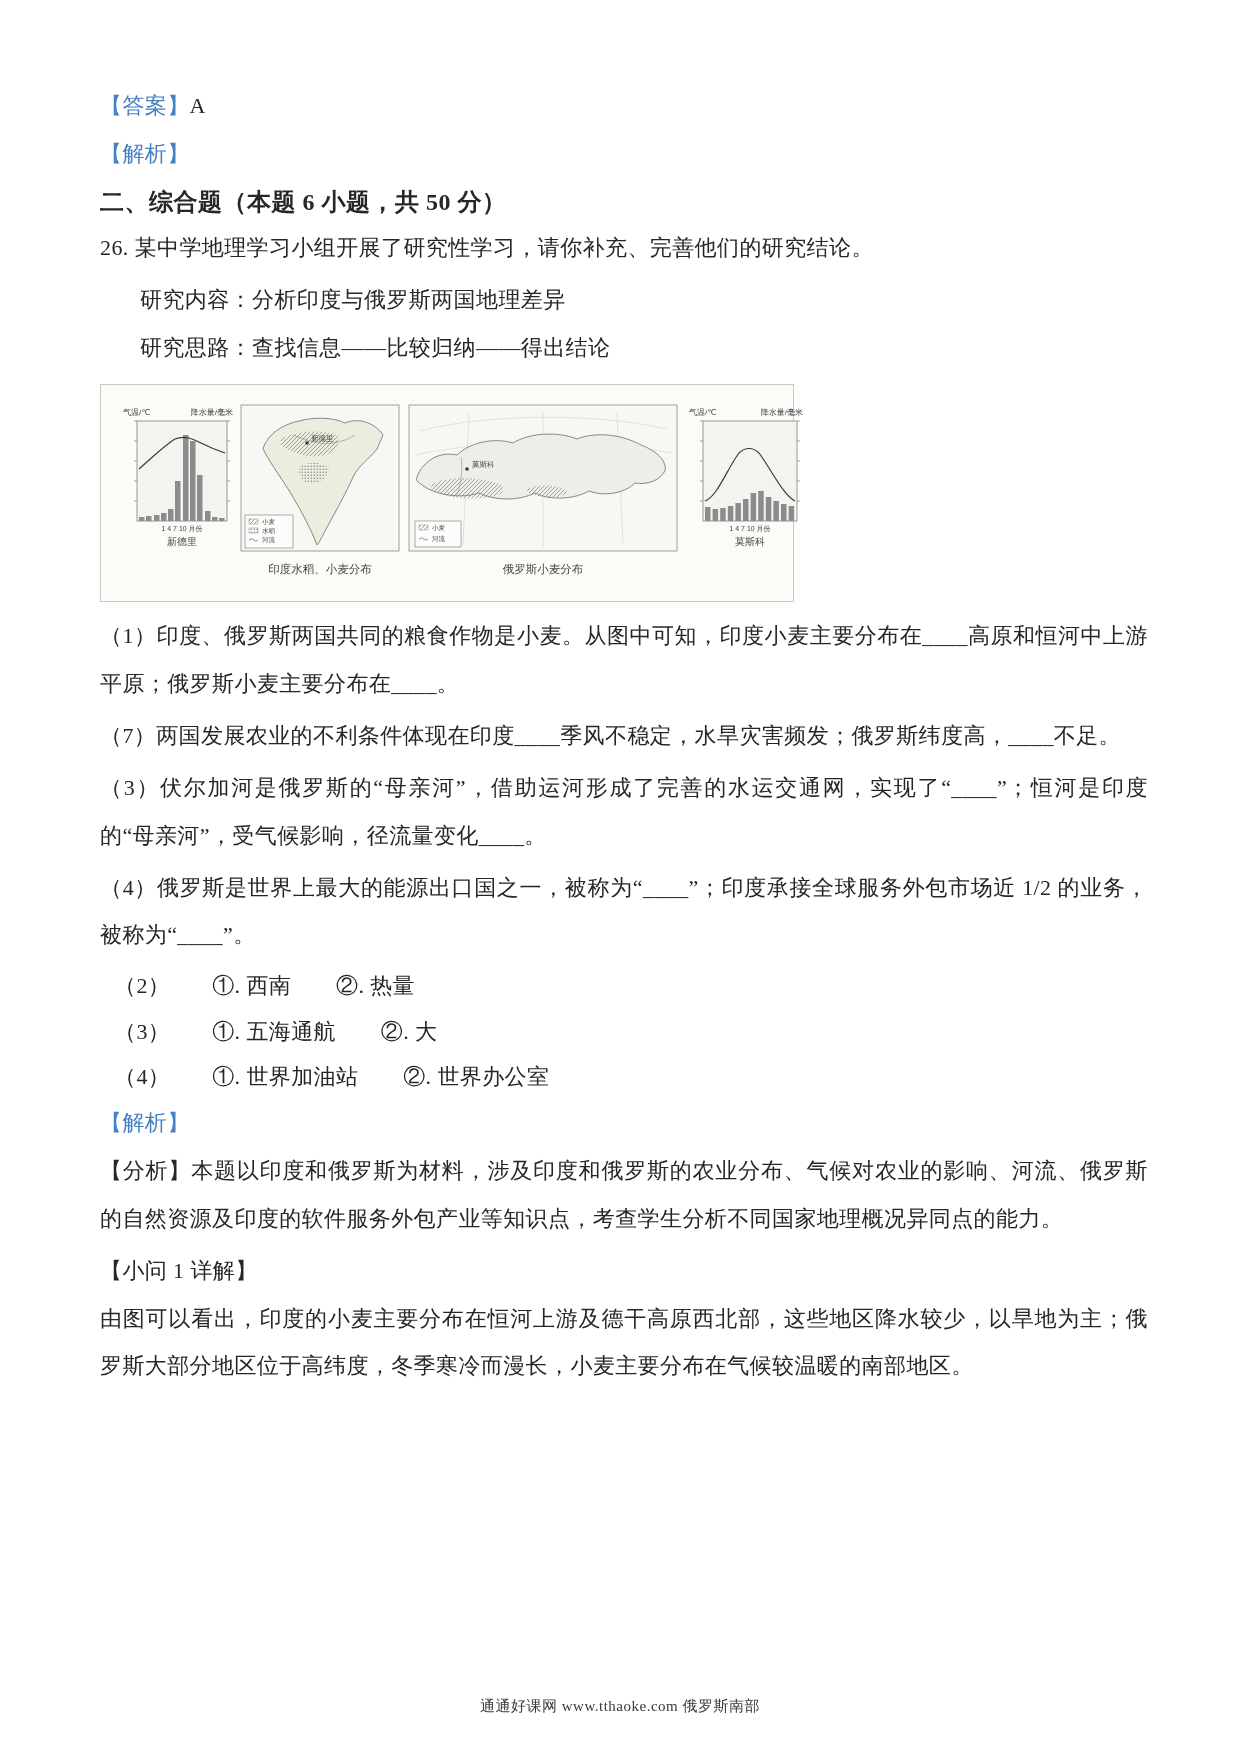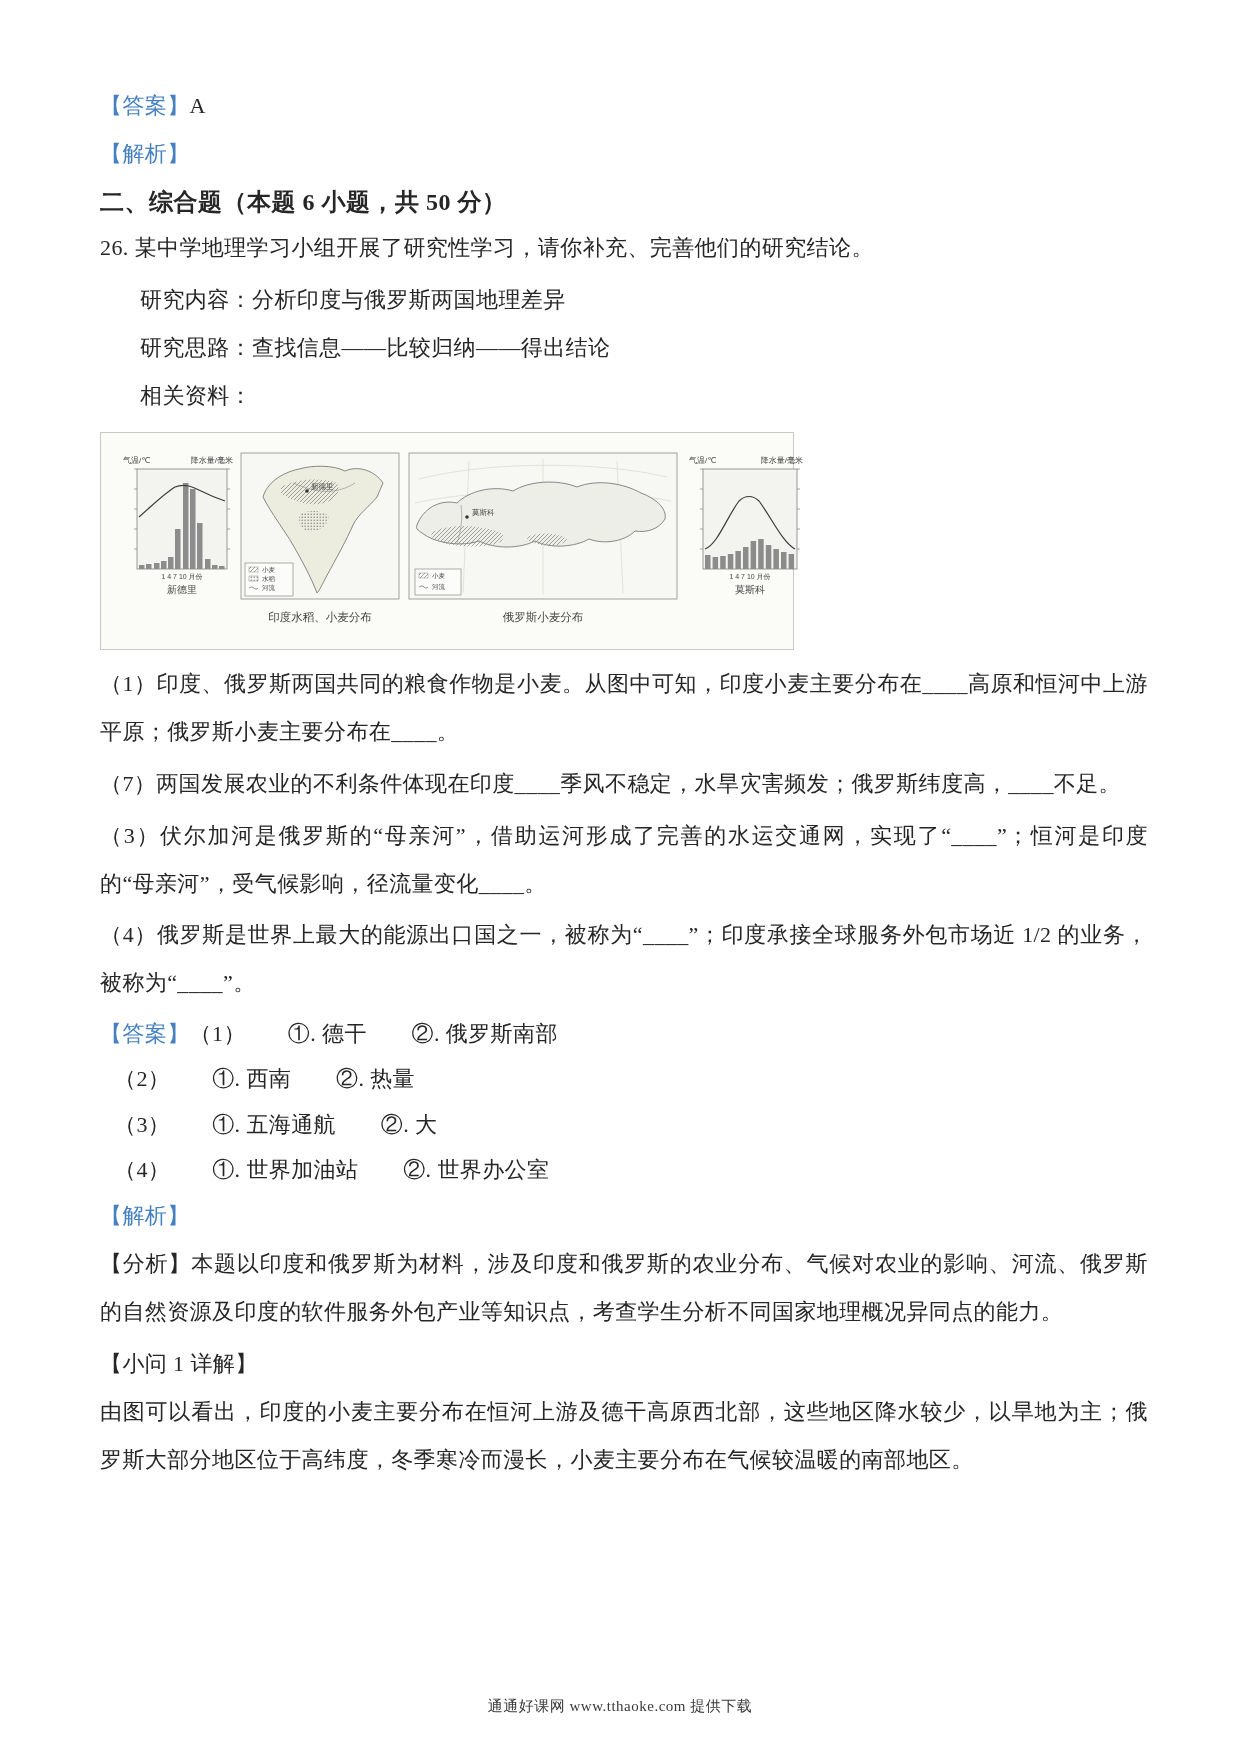--- a/index.html
+++ b/index.html
@@ -41,21 +41,20 @@
 
     <p class="line"><span class="blue">【解析】</span></p>
 
 
     <h2 class="section">二、综合题（本题 6 小题，共 50 分）</h2>
 
     <p class="para">26. 某中学地理学习小组开展了研究性学习，请你补充、完善他们的研究结论。</p>
 
     <p class="line indent">研究内容：分析印度与俄罗斯两国地理差异</p>
     <p class="line indent">研究思路：查找信息——比较归纳——得出结论</p>
-    <p class="line indent">相关资料：</p>
 
     <div class="figure">
       <svg viewBox="0 0 690 184" width="690" height="184">
         <defs>
           <pattern id="hatch" width="4" height="4" patternUnits="userSpaceOnUse">
             <path d="M0,4 L4,0" stroke="#8a8a8a" stroke-width="0.8"></path>
           </pattern>
           <pattern id="dots" width="3" height="3" patternUnits="userSpaceOnUse">
             <circle cx="1.2" cy="1.2" r="0.7" fill="#777"></circle>
           </pattern>
@@ -178,30 +177,29 @@
         <text x="426" y="172" text-anchor="middle" font-size="11.5" fill="#333">俄罗斯小麦分布</text>
       </svg>
     </div>
 
     <p class="para">（1）印度、俄罗斯两国共同的粮食作物是小麦。从图中可知，印度小麦主要分布在____高原和恒河中上游平原；俄罗斯小麦主要分布在____。</p>
     <p class="para">（7）两国发展农业的不利条件体现在印度____季风不稳定，水旱灾害频发；俄罗斯纬度高，____不足。</p>
     <p class="para">（3）伏尔加河是俄罗斯的“母亲河”，借助运河形成了完善的水运交通网，实现了“____”；恒河是印度的“母亲河”，受气候影响，径流量变化____。</p>
     <p class="para">（4）俄罗斯是世界上最大的能源出口国之一，被称为“____”；印度承接全球服务外包市场近 1/2 的业务，被称为“____”。</p>
 
     <div class="ansblock">
-      <p class="line"><span class="blue">【答案】</span><span class="anum">（1）</span><span class="acontent">①. 德干　　②. 俄罗斯南部</span></p>
       <p class="line arow"><span class="anum">（2）</span><span class="acontent">①. 西南　　②. 热量</span></p>
       <p class="line arow"><span class="anum">（3）</span><span class="acontent">①. 五海通航　　②. 大</span></p>
       <p class="line arow"><span class="anum">（4）</span><span class="acontent">①. 世界加油站　　②. 世界办公室</span></p>
     </div>
 
     <p class="line"><span class="blue">【解析】</span></p>
 
     <p class="para"><span>【分析】</span><span>本题以印度和俄罗斯为材料，涉及印度和俄罗斯的农业分布、气候对农业的影响、河流、俄罗斯的自然资源及印度的软件服务外包产业等知识点，考查学生分析不同国家地理概况异同点的能力。</span></p>
 
     <p class="line">【小问 1 详解】</p>
 
     <p class="para">由图可以看出，印度的小麦主要分布在恒河上游及德干高原西北部，这些地区降水较少，以旱地为主；俄罗斯大部分地区位于高纬度，冬季寒冷而漫长，小麦主要分布在气候较温暖的南部地区。</p>
 
   </div>
 
-  <div class="footer">通通好课网  www.tthaoke.com  提供下载</div>
+  <div class="footer">通通好课网  www.tthaoke.com  俄罗斯南部</div>
 </div>
 
 </body></html>

